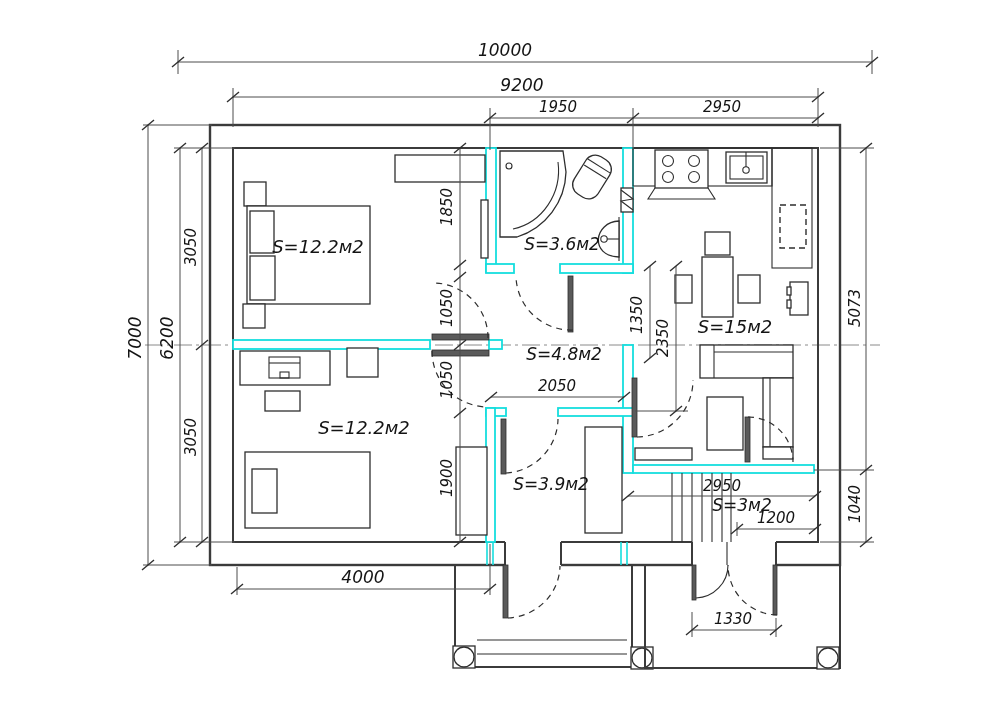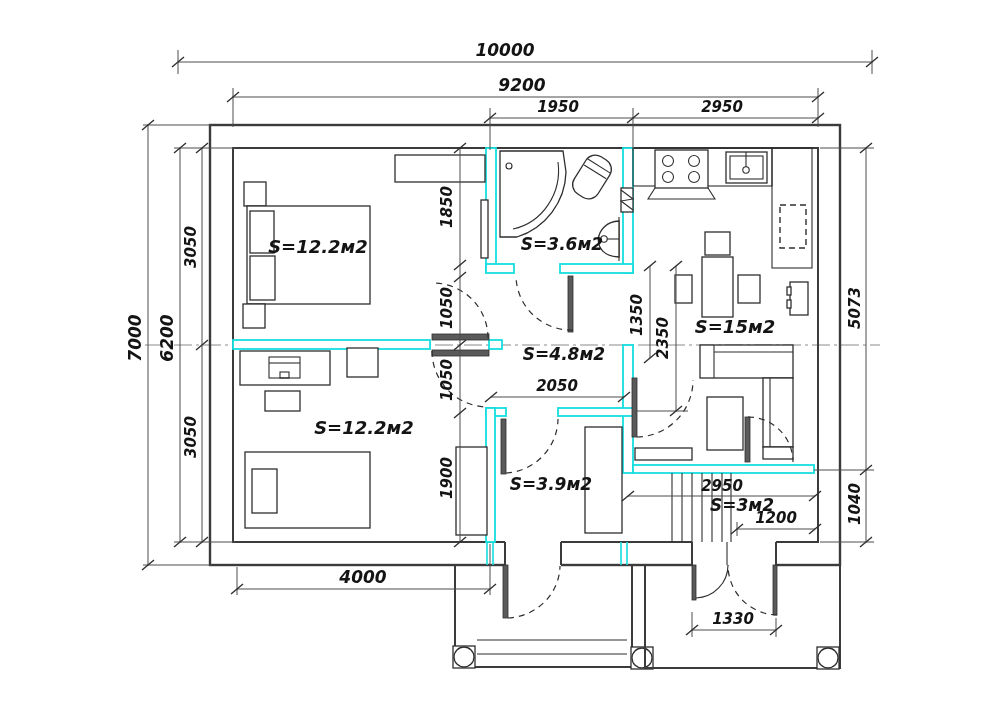--- a/index.html
+++ b/index.html
@@ -1,16 +1,16 @@
 <!DOCTYPE html>
 <html><head>
 <meta charset="utf-8">
 <style>
   html,body{margin:0;padding:0;background:#ffffff;width:1000px;height:706px;overflow:hidden;}
-  .plan-wrap{width:1000px;height:706px;background:#fff;font-weight:bold;}
+  .plan-wrap{width:1000px;height:706px;background:#fff;}
   svg{display:block;}
   text{font-family:"DejaVu Sans",sans-serif;font-style:italic;fill:#141414;}
   .dim-t{font-size:15px;}
   .dim-big{font-size:17px;}
   .room-t{font-size:17px;}
   .room-big{font-size:18px;}
   .wall{stroke:#3b3b3b;stroke-width:2;fill:none;}
   .wallthick{stroke:#3b3b3b;stroke-width:2.4;fill:none;}
   .cyanwall{stroke:#16dede;stroke-width:1.8;fill:#ffffff;}
   .cyantick{stroke:#16dede;stroke-width:1.6;fill:none;}

